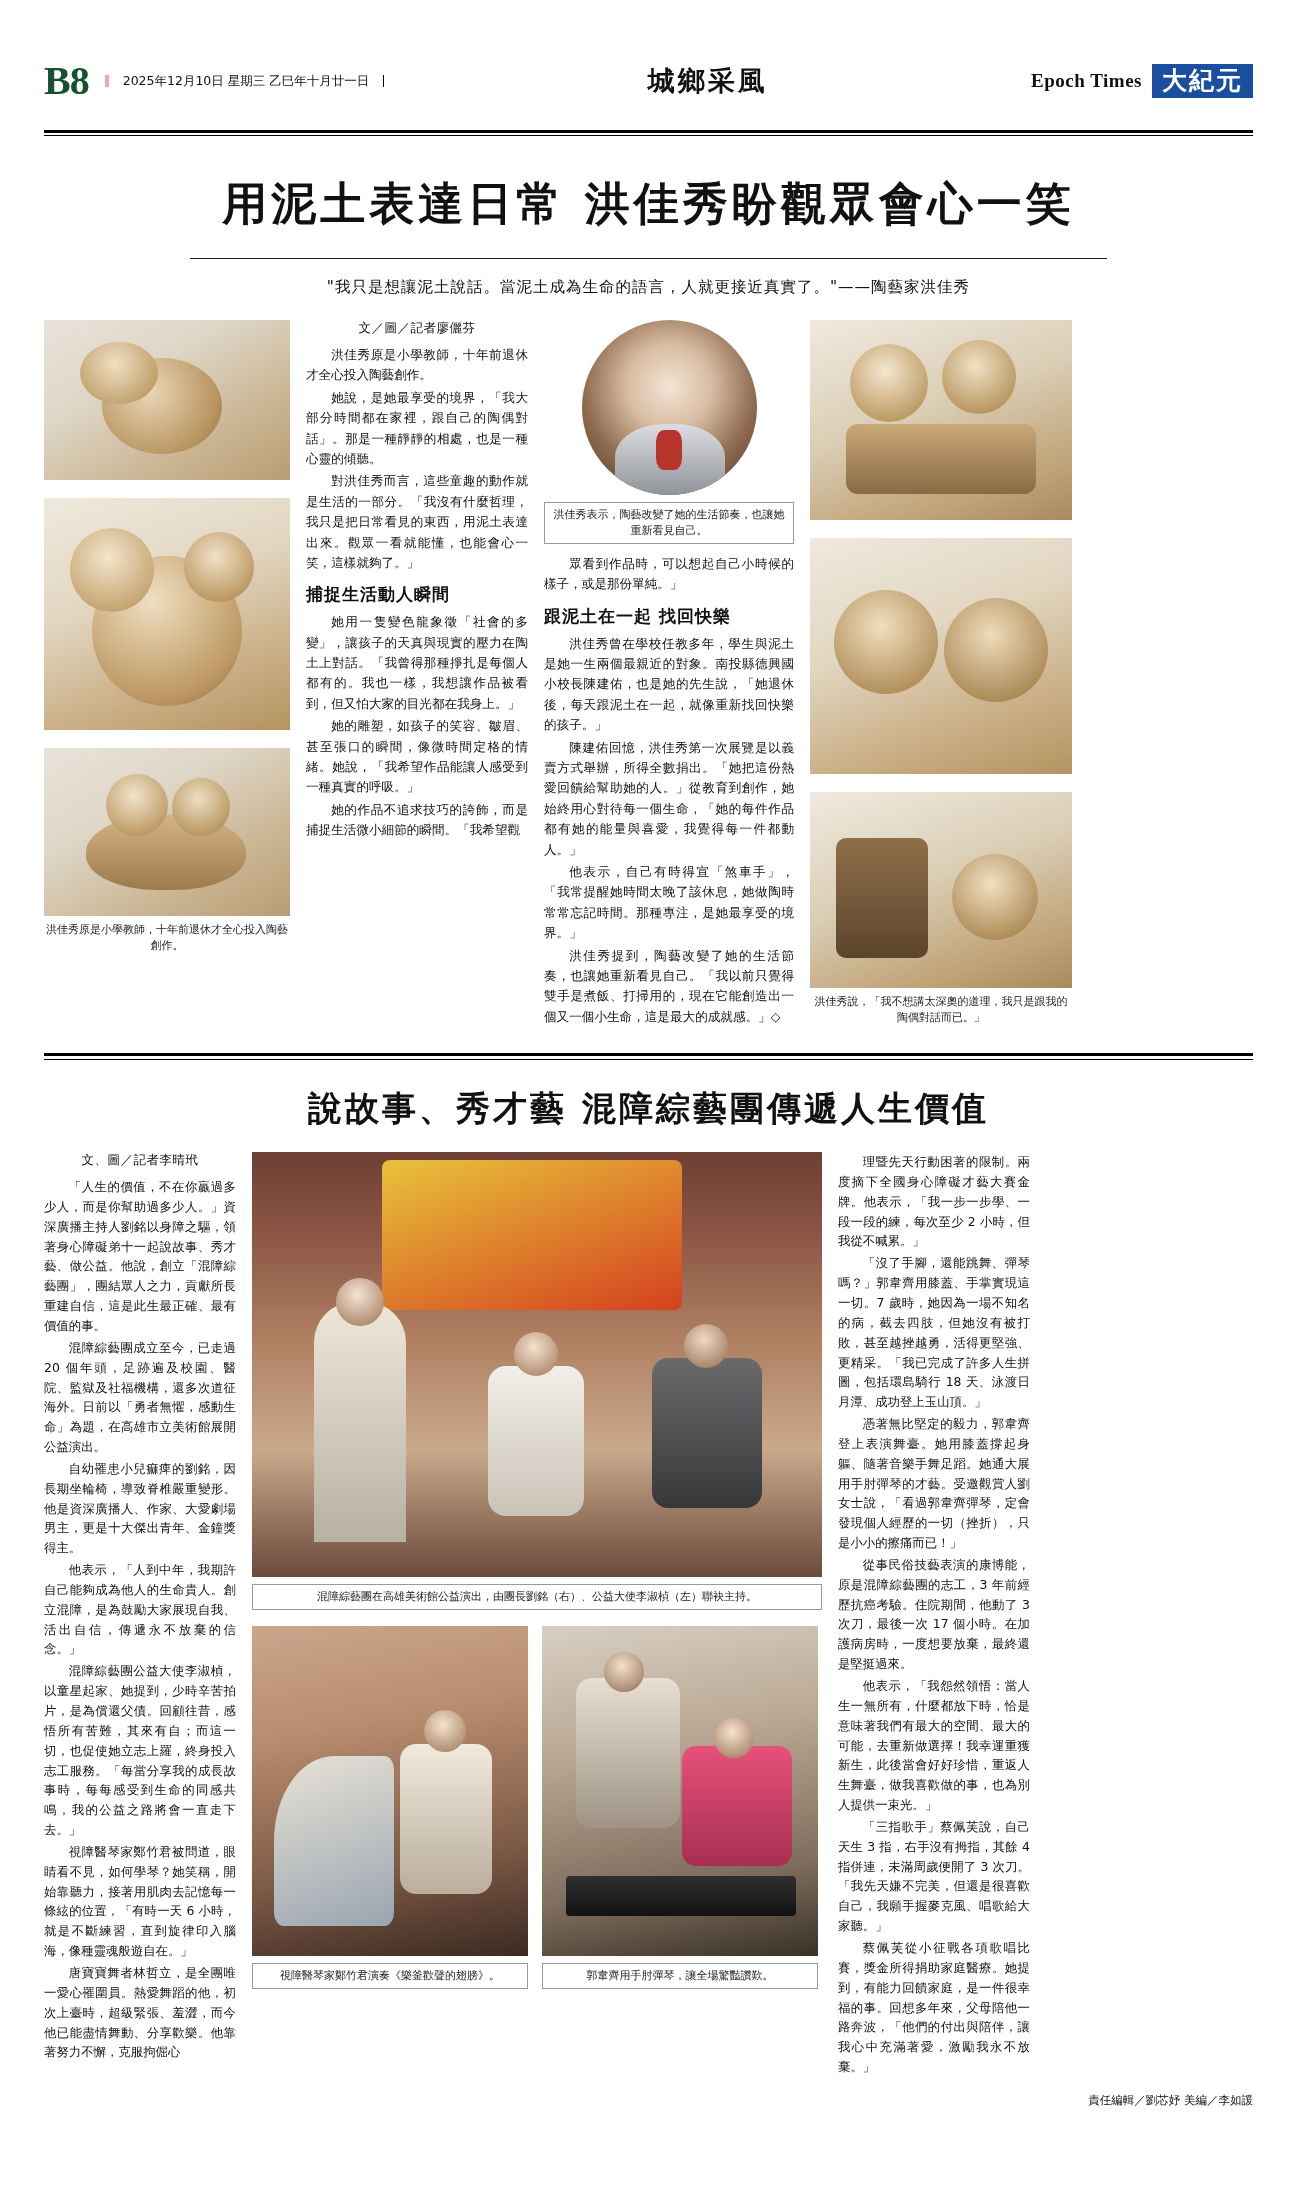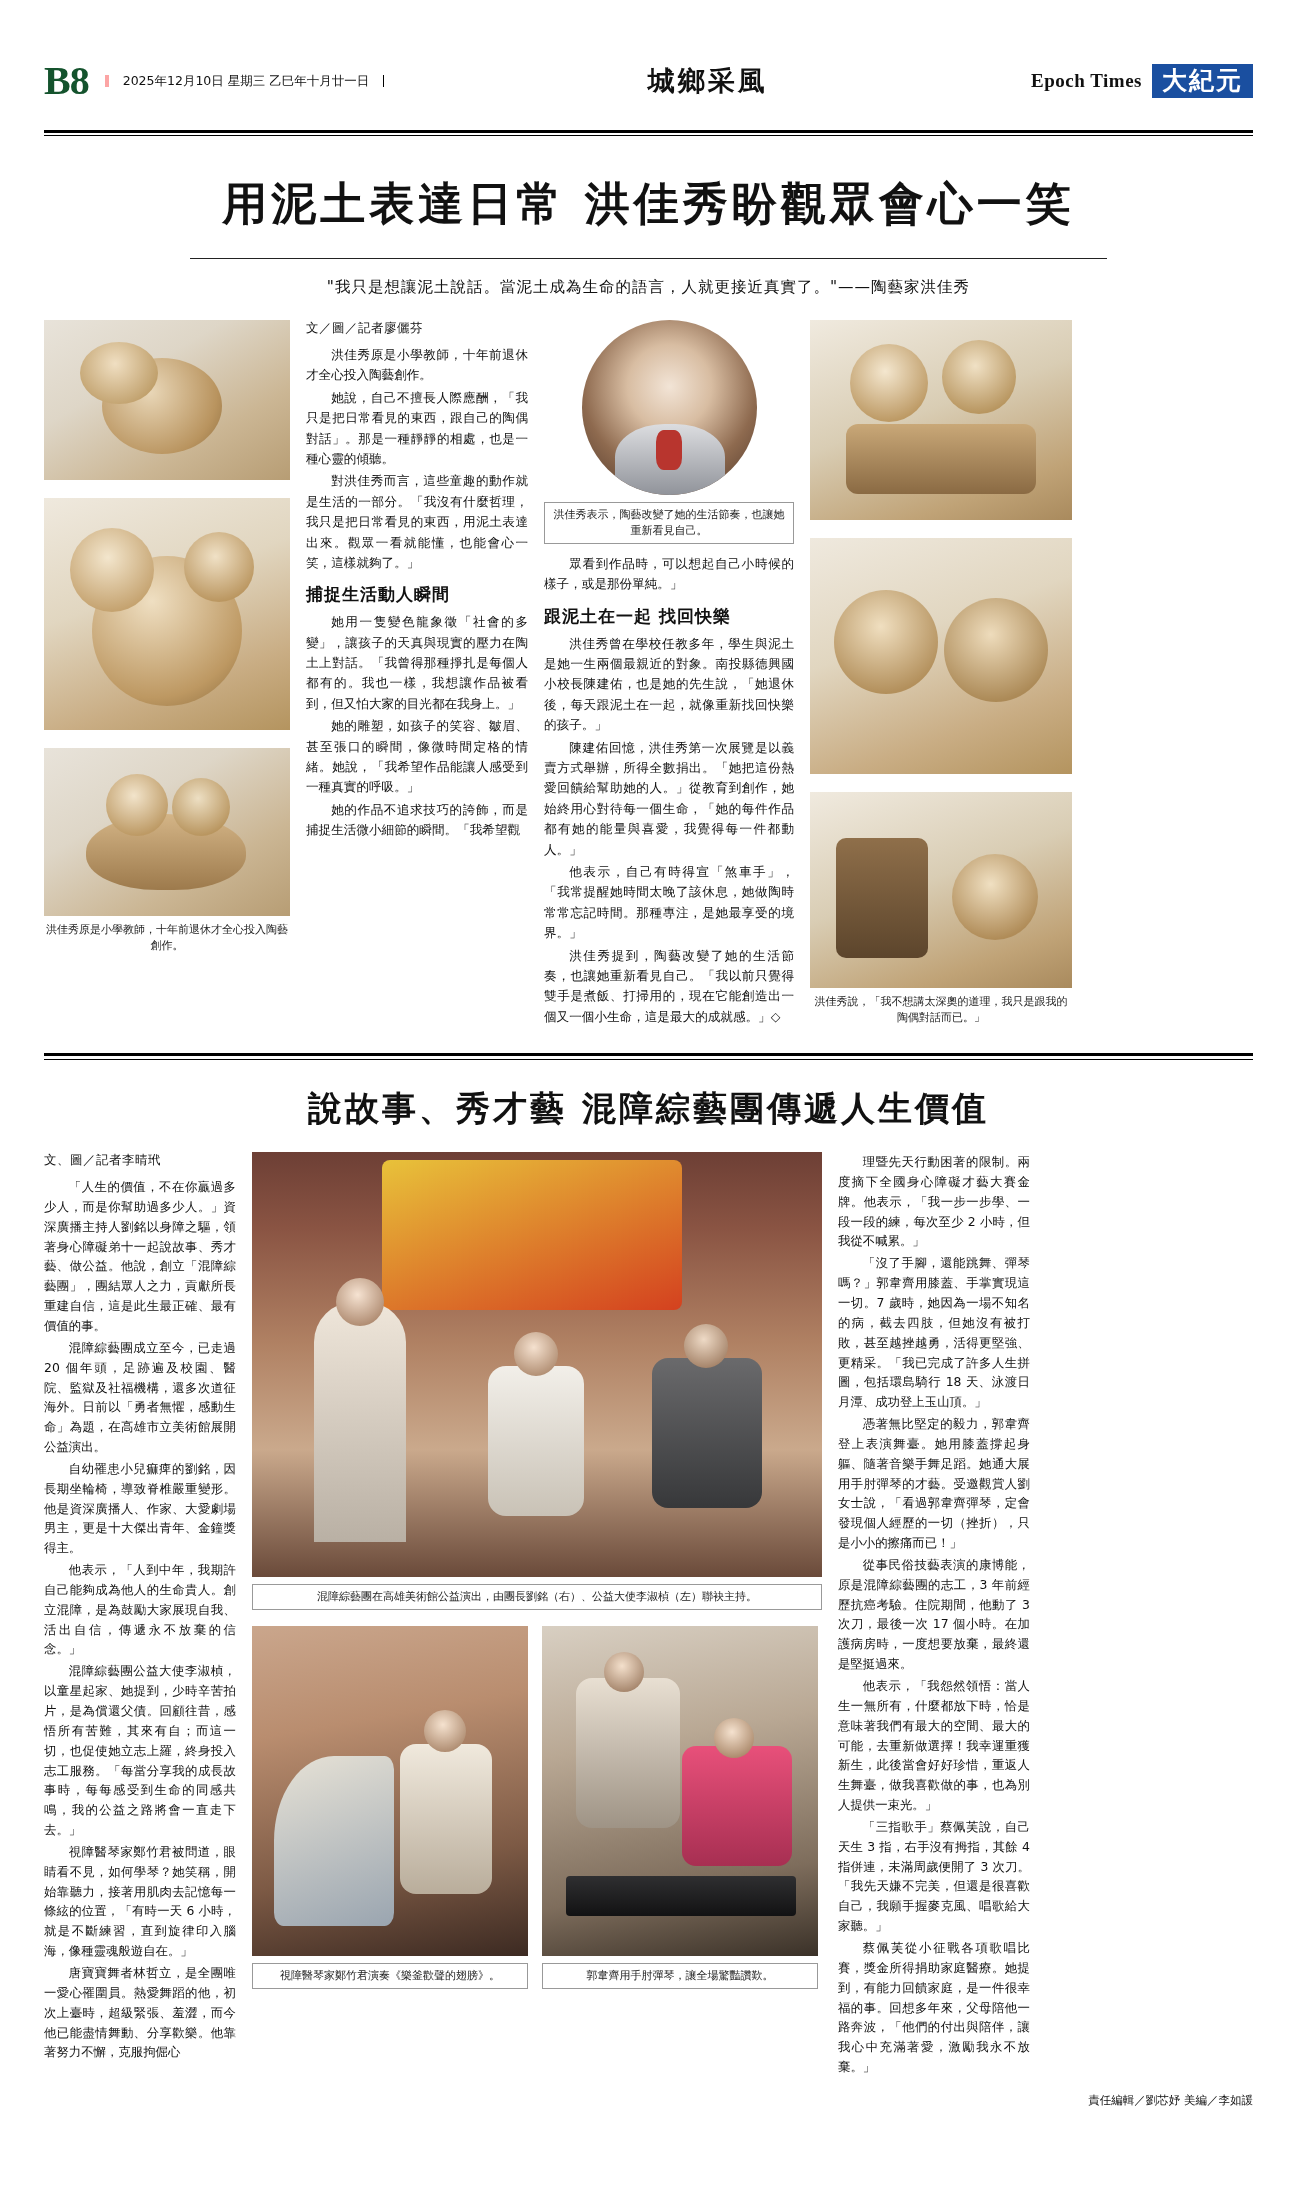--- a/index.html
+++ b/index.html
@@ -47,21 +47,21 @@
     font-family:"DejaVu Sans",sans-serif;
   }
 
   
   .story1{margin:22px 44px 0 44px;display:flex;gap:16px;}
   .col-img-left{width:246px;}
   .col-text{width:222px;}
   .col-mid{width:250px;}
   .col-img-right{width:262px;}
 
-  .byline{font-size:12.5px;color:#111;margin-bottom:8px;letter-spacing:.5px;font-family:"DejaVu Sans",sans-serif;}
+  .byline{font-size:12.5px;color:#111;margin-bottom:8px;letter-spacing:.5px;font-family:"DejaVu Sans",sans-serif;text-align:center;}
   .body p{
     font-size:12.6px;line-height:1.62;color:#111;margin:0 0 2px 0;text-align:justify;
     text-indent:2em;font-family:"DejaVu Sans",sans-serif;
   }
   .subhead{
     font-size:17px;font-weight:bold;margin:10px 0 6px 0;color:#111;letter-spacing:1px;
     font-family:"DejaVu Sans",sans-serif;
   }
   .caption{
     font-size:11px;line-height:1.45;color:#222;text-align:center;margin-top:6px;
@@ -146,21 +146,21 @@
         <div class="blob" style="width:160px;height:76px;left:42px;top:66px;border-radius:50% 50% 45% 45%;background:linear-gradient(180deg,#d4b587,#9d7a4c);"></div>
         <div class="blob" style="width:62px;height:62px;left:62px;top:26px;background:radial-gradient(circle at 45% 35%,#f2e4cb,#bd9a65 75%);"></div>
         <div class="blob" style="width:58px;height:58px;left:128px;top:30px;background:radial-gradient(circle at 45% 35%,#eddfc3,#b99660 75%);"></div>
       </div>
       <div class="caption">洪佳秀原是小學教師，十年前退休才全心投入陶藝創作。</div>
     </div>
 
     <div class="col-text body">
       <div class="byline">文／圖／記者廖儷芬</div>
       <p>洪佳秀原是小學教師，十年前退休才全心投入陶藝創作。</p>
-      <p>她說，自己不擅長人際應酬，「我只是把日常看見的東西，跟自己的陶偶對話」。那是一種靜靜的相處，也是一種心靈的傾聽。</p>
+      <p>她說，是她最享受的境界，「我大部分時間都在家裡，跟自己的陶偶對話」。那是一種靜靜的相處，也是一種心靈的傾聽。</p>
       <p>對洪佳秀而言，這些童趣的動作就是生活的一部分。「我沒有什麼哲理，我只是把日常看見的東西，用泥土表達出來。觀眾一看就能懂，也能會心一笑，這樣就夠了。」</p>
       <div class="subhead">捕捉生活動人瞬間</div>
       <p>她用一隻變色龍象徵「社會的多變」，讓孩子的天真與現實的壓力在陶土上對話。「我曾得那種掙扎是每個人都有的。我也一樣，我想讓作品被看到，但又怕大家的目光都在我身上。」</p>
       <p>她的雕塑，如孩子的笑容、皺眉、甚至張口的瞬間，像微時間定格的情緒。她說，「我希望作品能讓人感受到一種真實的呼吸。」</p>
       <p>她的作品不追求技巧的誇飾，而是捕捉生活微小細節的瞬間。「我希望觀</p>
     </div>
 
     <div class="col-mid">
       <div class="photo portrait ph-person" style="width:175px;height:175px;margin:0 auto;">
         <div class="blob" style="width:110px;height:74px;left:33px;top:104px;background:linear-gradient(180deg,#dcdde0,#8d9097);border-radius:45% 45% 10% 10%;"></div>

